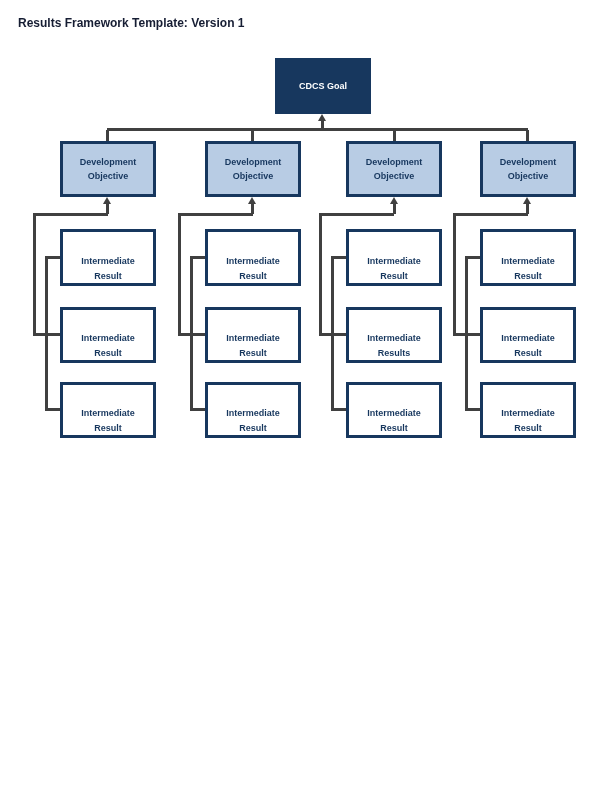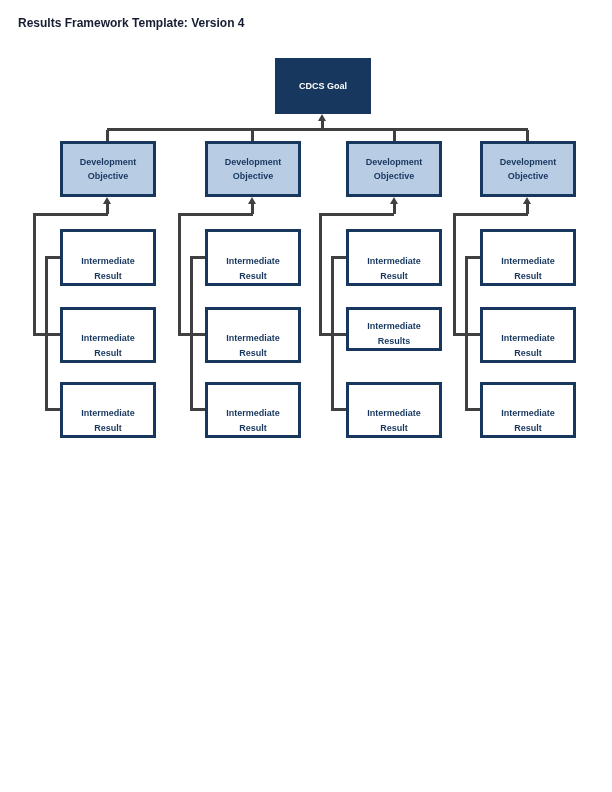--- a/index.html
+++ b/index.html
@@ -58,21 +58,21 @@
     border-left:4px solid transparent;
     border-right:4px solid transparent;
     border-bottom:7px solid var(--line);
   }
 </style>
 </head>
 <body>
 
 <div class="page">
 
-  <div class="title">Results Framework Template: Version 4</div>
+  <div class="title">Results Framework Template: Version 1</div>
 
   <div class="box goal" style="left:275px;top:58px;width:96px;height:56px;">
     <span class="lbl">CDCS Goal</span>
   </div>
 
   <div class="arrow-up" style="left:318px;top:114px;"></div>
   <div class="vline" style="left:321px;top:120px;height:10px;"></div>
   <div class="hline" style="left:107px;top:128px;width:421px;"></div>
   <div class="vline" style="left:106px;top:130px;height:11px;"></div>
   <div class="vline" style="left:251px;top:130px;height:11px;"></div>
@@ -128,21 +128,21 @@
   <div class="vline" style="left:393px;top:203px;height:11px;"></div>
   <div class="hline" style="left:319px;top:213px;width:75px;"></div>
   <div class="vline" style="left:319px;top:213px;height:123px;"></div>
   <div class="hline" style="left:319px;top:333px;width:27px;"></div>
   <div class="vline" style="left:331px;top:256px;height:155px;"></div>
   <div class="hline" style="left:331px;top:256px;width:15px;"></div>
   <div class="hline" style="left:331px;top:408px;width:15px;"></div>
   <div class="box result" style="left:346px;top:229px;width:96px;height:57px;">
     <span class="lbl">Intermediate Result</span>
   </div>
-  <div class="box result" style="left:346px;top:307px;width:96px;height:44px;">
+  <div class="box result" style="left:346px;top:307px;width:96px;height:56px;">
     <span class="lbl">Intermediate Results</span>
   </div>
   <div class="box result" style="left:346px;top:382px;width:96px;height:56px;">
     <span class="lbl">Intermediate Result</span>
   </div>
 
   <div class="box objective" style="left:480px;top:141px;width:96px;height:56px;">
     <span class="lbl">Development Objective</span>
   </div>
   <div class="arrow-up" style="left:523px;top:197px;"></div>

